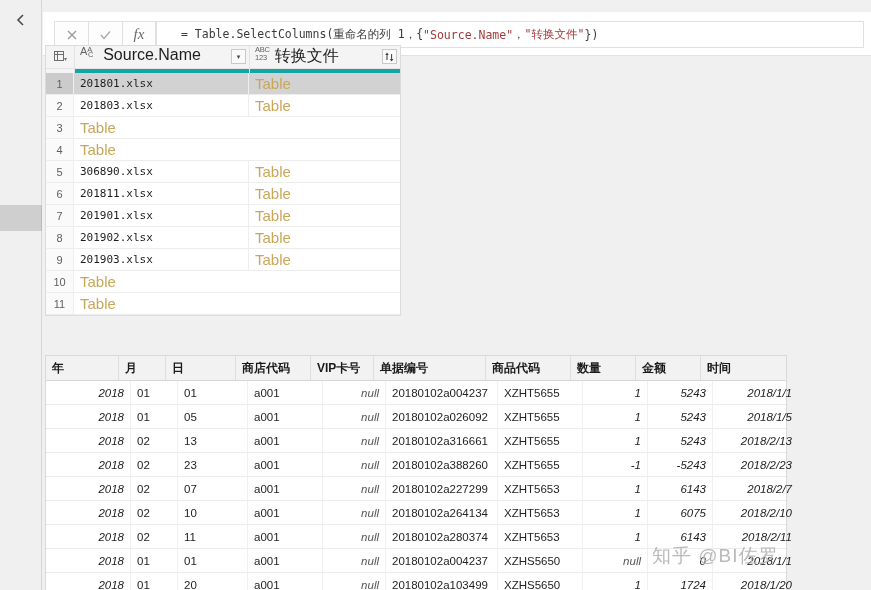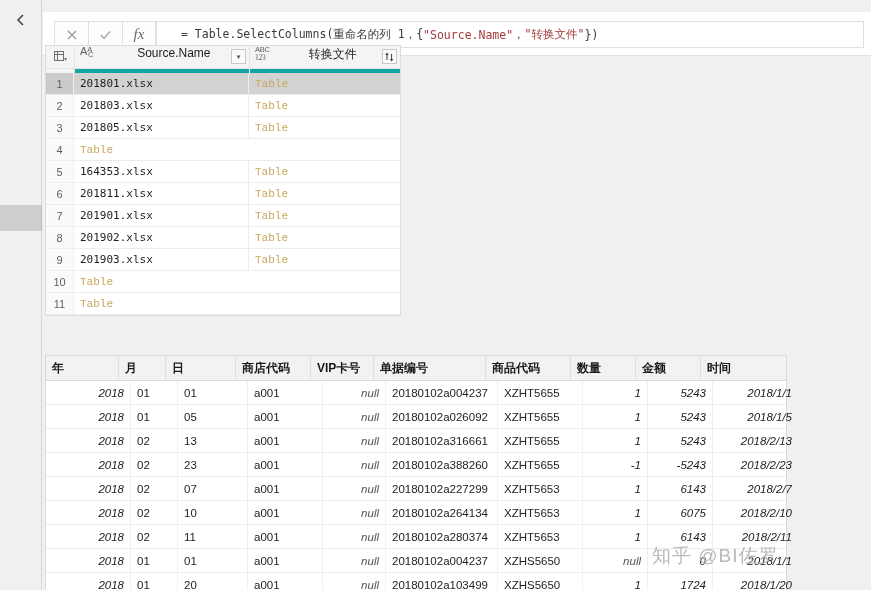--- a/index.html
+++ b/index.html
@@ -129,34 +129,34 @@
   .typeicon {
     font-size: 7.5px;
     line-height: 7.5px;
     color: #616161;
     margin-right: 5px;
     margin-left: 2px;
     font-family: "Liberation Sans", sans-serif;
     letter-spacing: -0.2px;
   }
   .typeicon .t1 { display: block; }
-  .typeicon .t2 { display: block; font-family: Liberation Serif, serif; }
+  .typeicon .t2 { display: block; }
   .typeicon.abc-sub {
     font-size: 11px; line-height: 11px;
     position: relative; margin-right: 6px;
   }
   .typeicon.abc-sub sub {
     font-size: 7.5px; vertical-align: baseline;
     position: relative; top: 2px; left: -4px;
   }
   .typeicon.abc-sub sup {
     font-size: 7.5px; vertical-align: baseline;
     position: relative; top: -3px; left: 0px;
   }
-  .colname { font-size: 12px; color: #1d1d1d; margin-left: 34px; }
+  .colname { font-size: 16px; color: #1d1d1d; }
   .hdr-btn {
     position: absolute; right: 3px; top: 3px;
     width: 15px; height: 15px;
     border: 1px solid #c9c9c9;
     background: #fafafa;
     display: flex; align-items: center; justify-content: center;
     font-size: 7px; color: #4a4a4a;
     cursor: pointer;
     box-sizing: border-box;
   }
@@ -190,22 +190,22 @@
     box-sizing: border-box;
     border-right: 1px solid #eeeeee;
     font-family: "DejaVu Sans Mono", "Liberation Mono", monospace;
     font-size: 11px; color: #1c1c1c;
   }
   .cell-table {
     width: 150px; min-width: 150px;
     display: flex; align-items: center;
     padding-left: 6px;
     box-sizing: border-box;
-    font-family: Liberation Mono, monospace;
-    font-size: 11px; color: #c8a75a;
+    font-family: Liberation Sans, sans-serif;
+    font-size: 15px; color: #c8a75a;
     cursor: pointer;
   }
 
   
   .preview-wrap {
     position: absolute; left: 45px; top: 355px;
     width: 742px;
     background: #ffffff;
     border: 1px solid #d9d9d9;
     border-bottom: none;
@@ -345,30 +345,29 @@
           <div class="cell-name">201801.xlsx</div>
           <div class="cell-table">Table</div>
         </div>
         <div class="gt-row">
           <div class="rownum">2</div>
           <div class="cell-name">201803.xlsx</div>
           <div class="cell-table">Table</div>
         </div>
         <div class="gt-row">
           <div class="rownum">3</div>
-          <div class="cell-name">201805.xlsx</div>
           <div class="cell-table">Table</div>
         </div>
         <div class="gt-row">
           <div class="rownum">4</div>
           <div class="cell-table">Table</div>
         </div>
         <div class="gt-row">
           <div class="rownum">5</div>
-          <div class="cell-name">164353.xlsx</div>
+          <div class="cell-name">306890.xlsx</div>
           <div class="cell-table">Table</div>
         </div>
         <div class="gt-row">
           <div class="rownum">6</div>
           <div class="cell-name">201811.xlsx</div>
           <div class="cell-table">Table</div>
         </div>
         <div class="gt-row">
           <div class="rownum">7</div>
           <div class="cell-name">201901.xlsx</div>

